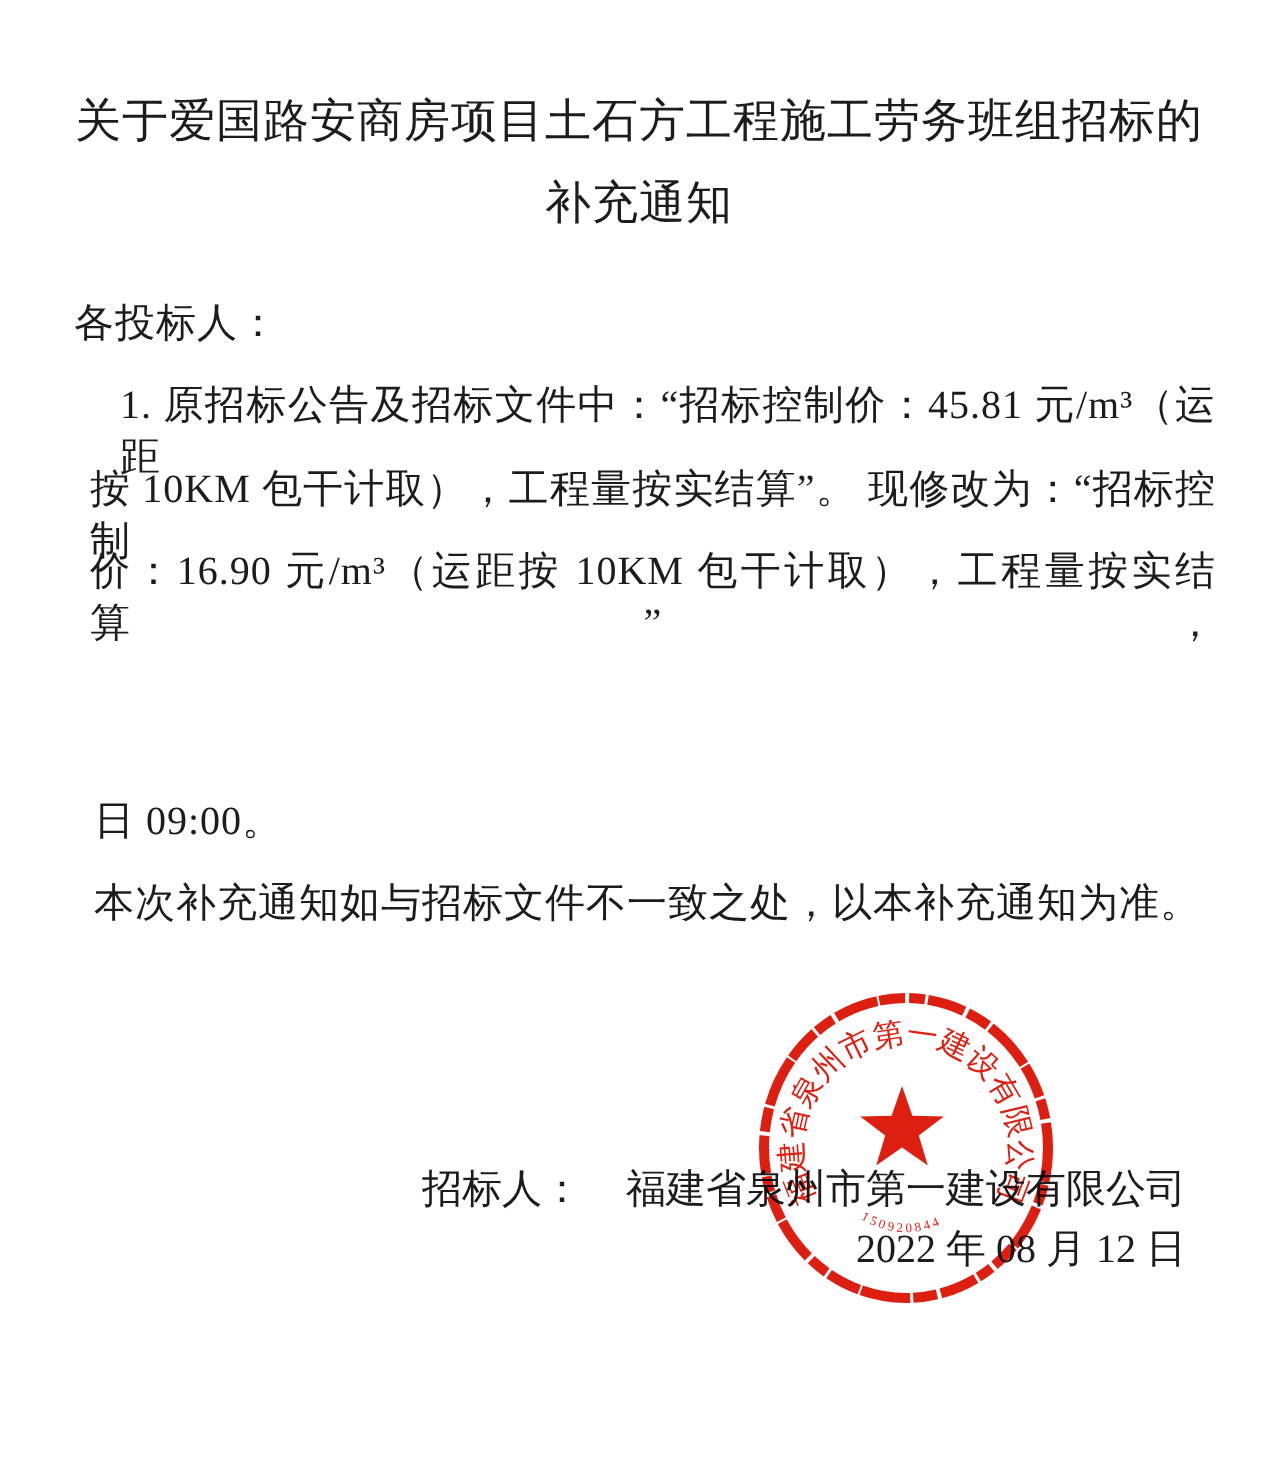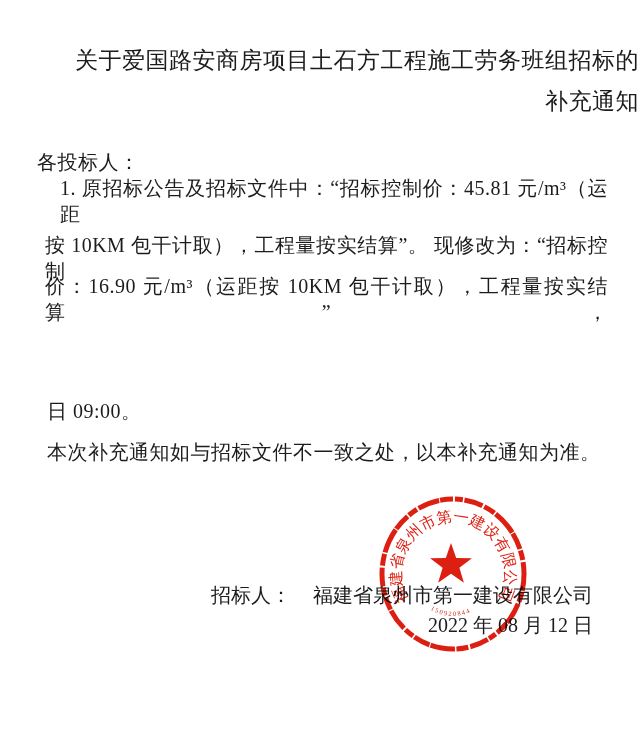--- a/index.html
+++ b/index.html
@@ -19,21 +19,21 @@
     font-size: 20px;
     line-height: 26px;
     white-space: pre;
     letter-spacing: 0.5px;
     margin-top: 20px;
   }
   .title-line {
     position: absolute;
     left: 0;
     width: 639px;
-    text-align: right;
+    text-align: center;
     font-size: 23px;
     line-height: 30px;
     letter-spacing: 0.5px;
   }
   .just {
     white-space: normal;
     text-align: justify;
     text-align-last: justify;
     -moz-text-align-last: justify;
   }
@@ -66,21 +66,21 @@
 </head>
 <body>
 
 <div class="page">
 
   <div class="title-line" style="top:46px">关于爱国路安商房项目土石方工程施工劳务班组招标的</div>
   <div class="title-line" style="top:87px">补充通知</div>
 
   <div class="line" style="top:129px;left:37px">各投标人：</div>
 
-  <div class="line just" style="top:155px;left:60px;width:548px">1. 原招标公告及招标文件中：“招标控制价：45.81 元/m³（运距</div>
+  <div class="line just" style="top:170px;left:60px;width:548px">1. 原招标公告及招标文件中：“招标控制价：45.81 元/m³（运距</div>
   <div class="line just" style="top:212px;left:45px;width:563px">按 10KM 包干计取），工程量按实结算”。 现修改为：“招标控制</div>
   <div class="line just" style="top:253px;left:45px;width:563px">价：16.90 元/m³（运距按 10KM 包干计取），工程量按实结算”，</div>
 
   <div class="line" style="top:378px;left:47px">日 09:00。</div>
 
   <div class="line" style="top:419px;left:47px">本次补充通知如与招标文件不一致之处，以本补充通知为准。</div>
 
   <div class="sig-line" style="top:583px"><span>招标人：</span><span class="sig-gap"></span><span>福建省泉州市第一建设有限公司</span></div>
 
   <div class="sig-line" style="top:613px"><span>2022 年 08 月 12 日</span></div>

